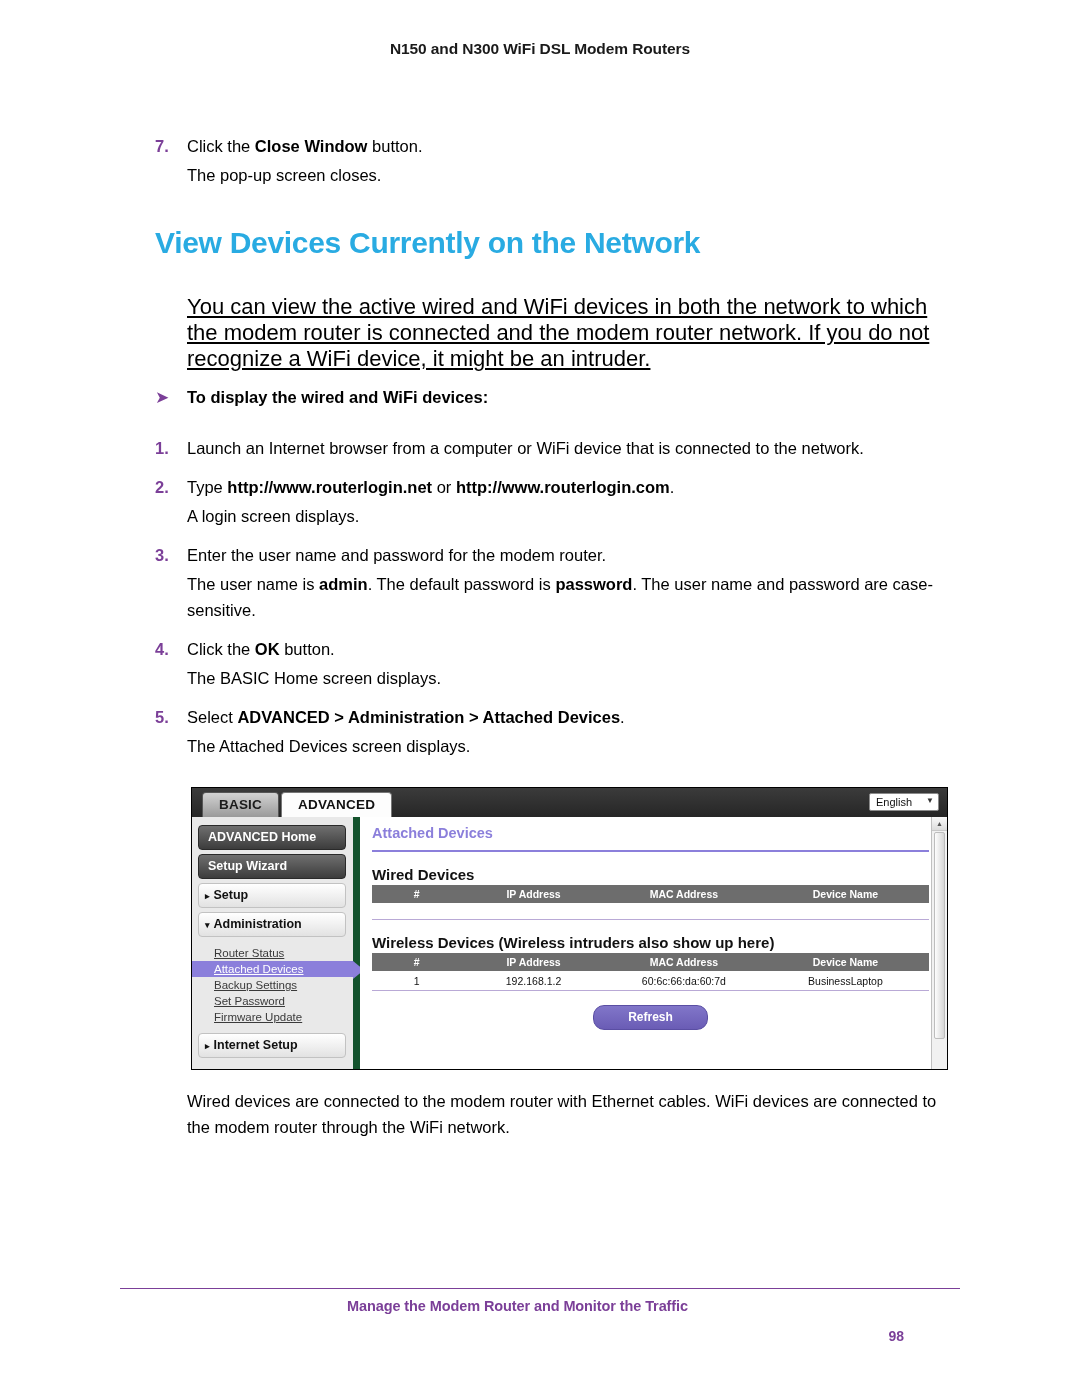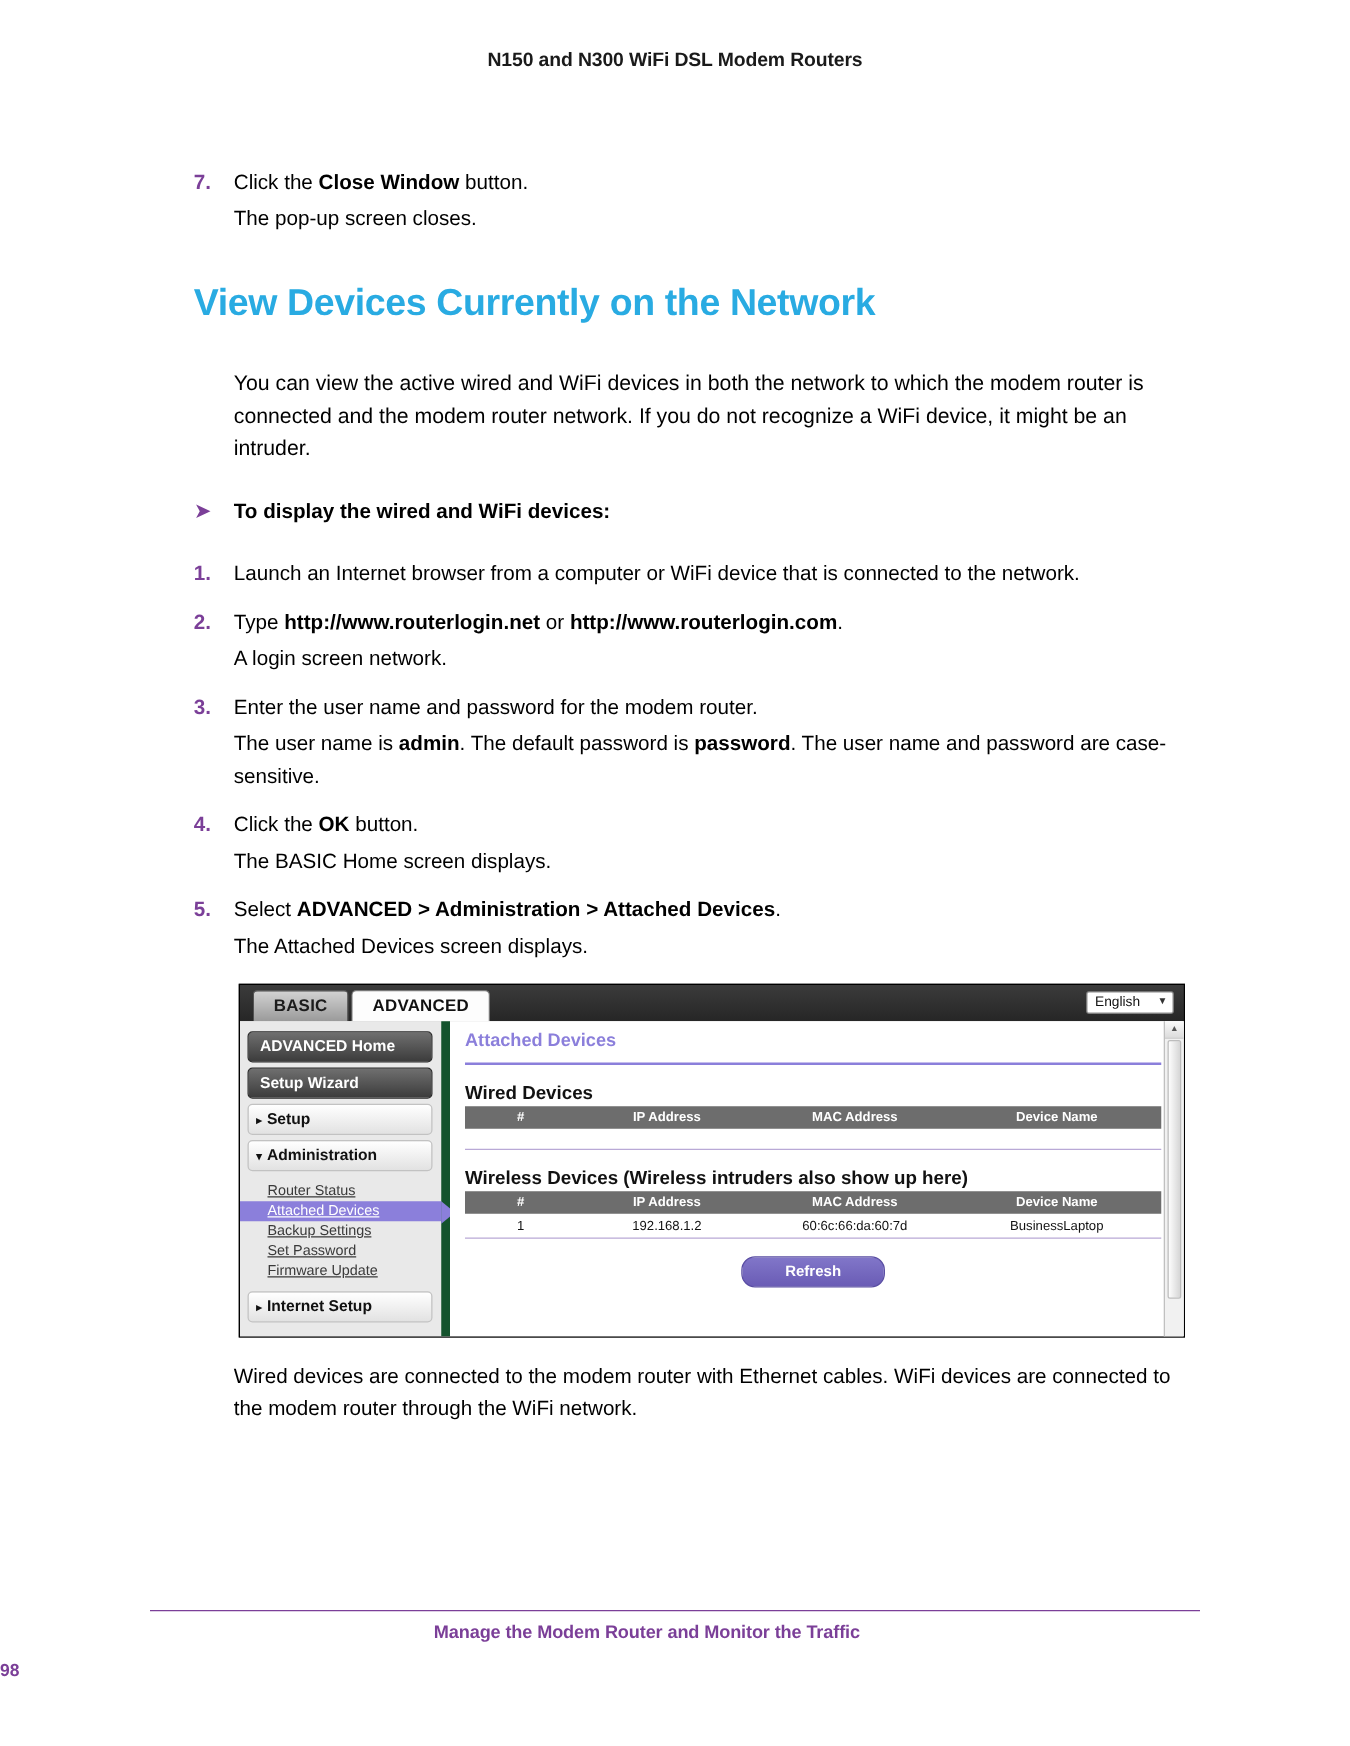--- a/index.html
+++ b/index.html
@@ -66,24 +66,25 @@
   h1.section-title {
     color: #29ABE2;
     font-size: 30px;
     font-weight: bold;
     letter-spacing: -0.3px;
     margin: 38px 0 34px 0;
     line-height: 34px;
   }
 
   p.intro {
-    font-size: 17px;
+    font-size: 22px;
     line-height: 26px;
-    margin: 0 0 26px 32px;
+    margin: 0 0 14px 32px;
     width: 775px;
+    text-decoration: underline;
   }
 
   .proc-head {
     display: flex;
     align-items: baseline;
     margin: 0 0 26px 0;
   }
   .proc-arrow {
     color: #7b3f98;
     font-size: 17px;
@@ -333,21 +334,21 @@
     text-align: center;
     color: #7b3f98;
     font-size: 14.5px;
     font-weight: bold;
     letter-spacing: -0.1px;
   }
   .footer-page {
     position: absolute;
     left: 0; top: 1328px;
     width: 904px;
-    text-align: left;
+    text-align: right;
     color: #7b3f98;
     font-size: 14px;
     font-weight: bold;
   }
 </style>
 </head>
 <body>
 
 <div class="page-header">N150 and N300 WiFi DSL Modem Routers</div>
 
@@ -371,21 +372,21 @@
   <div class="step">
     <div class="step-num">1.</div>
     <div class="step-body">Launch an Internet browser from a computer or WiFi device that is connected to the network.</div>
   </div>
   <div class="gap-sm"></div>
 
   <div class="step">
     <div class="step-num">2.</div>
     <div class="step-body"><span>Type </span><b>http://www.routerlogin.net</b><span> or </span><b>http://www.routerlogin.com</b><span>.</span></div>
   </div>
-  <div class="sub-para">A login screen network.</div>
+  <div class="sub-para">A login screen displays.</div>
   <div class="gap-sm"></div>
 
   <div class="step">
     <div class="step-num">3.</div>
     <div class="step-body">Enter the user name and password for the modem router.</div>
   </div>
   <div class="sub-para"><span>The user name is </span><b>admin</b><span>. The default password is </span><b>password</b><span>. The user name and password are case-sensitive.</span></div>
   <div class="gap-sm"></div>
 
   <div class="step">

